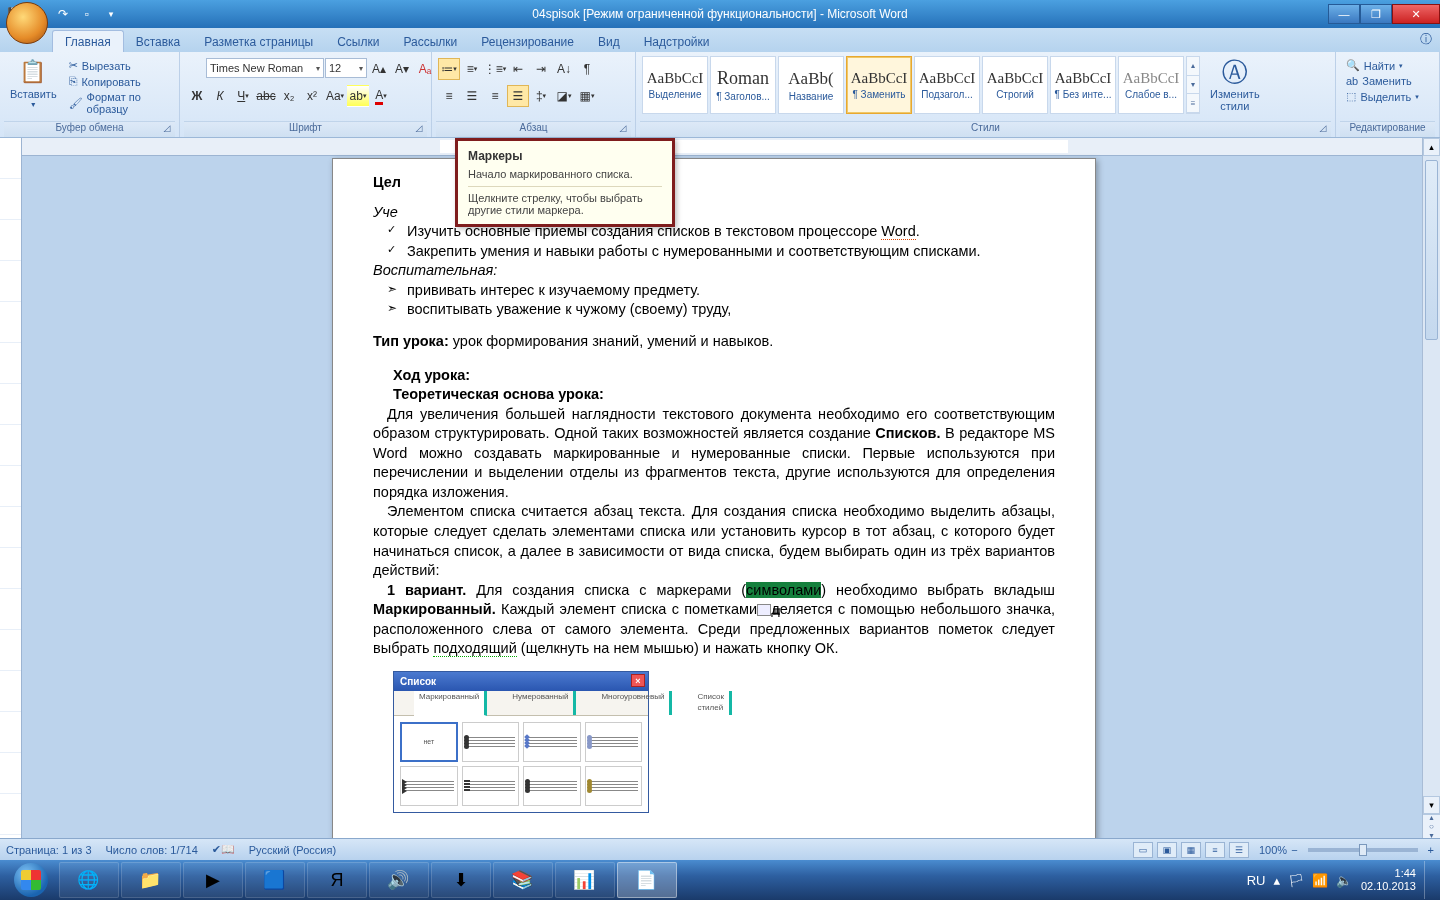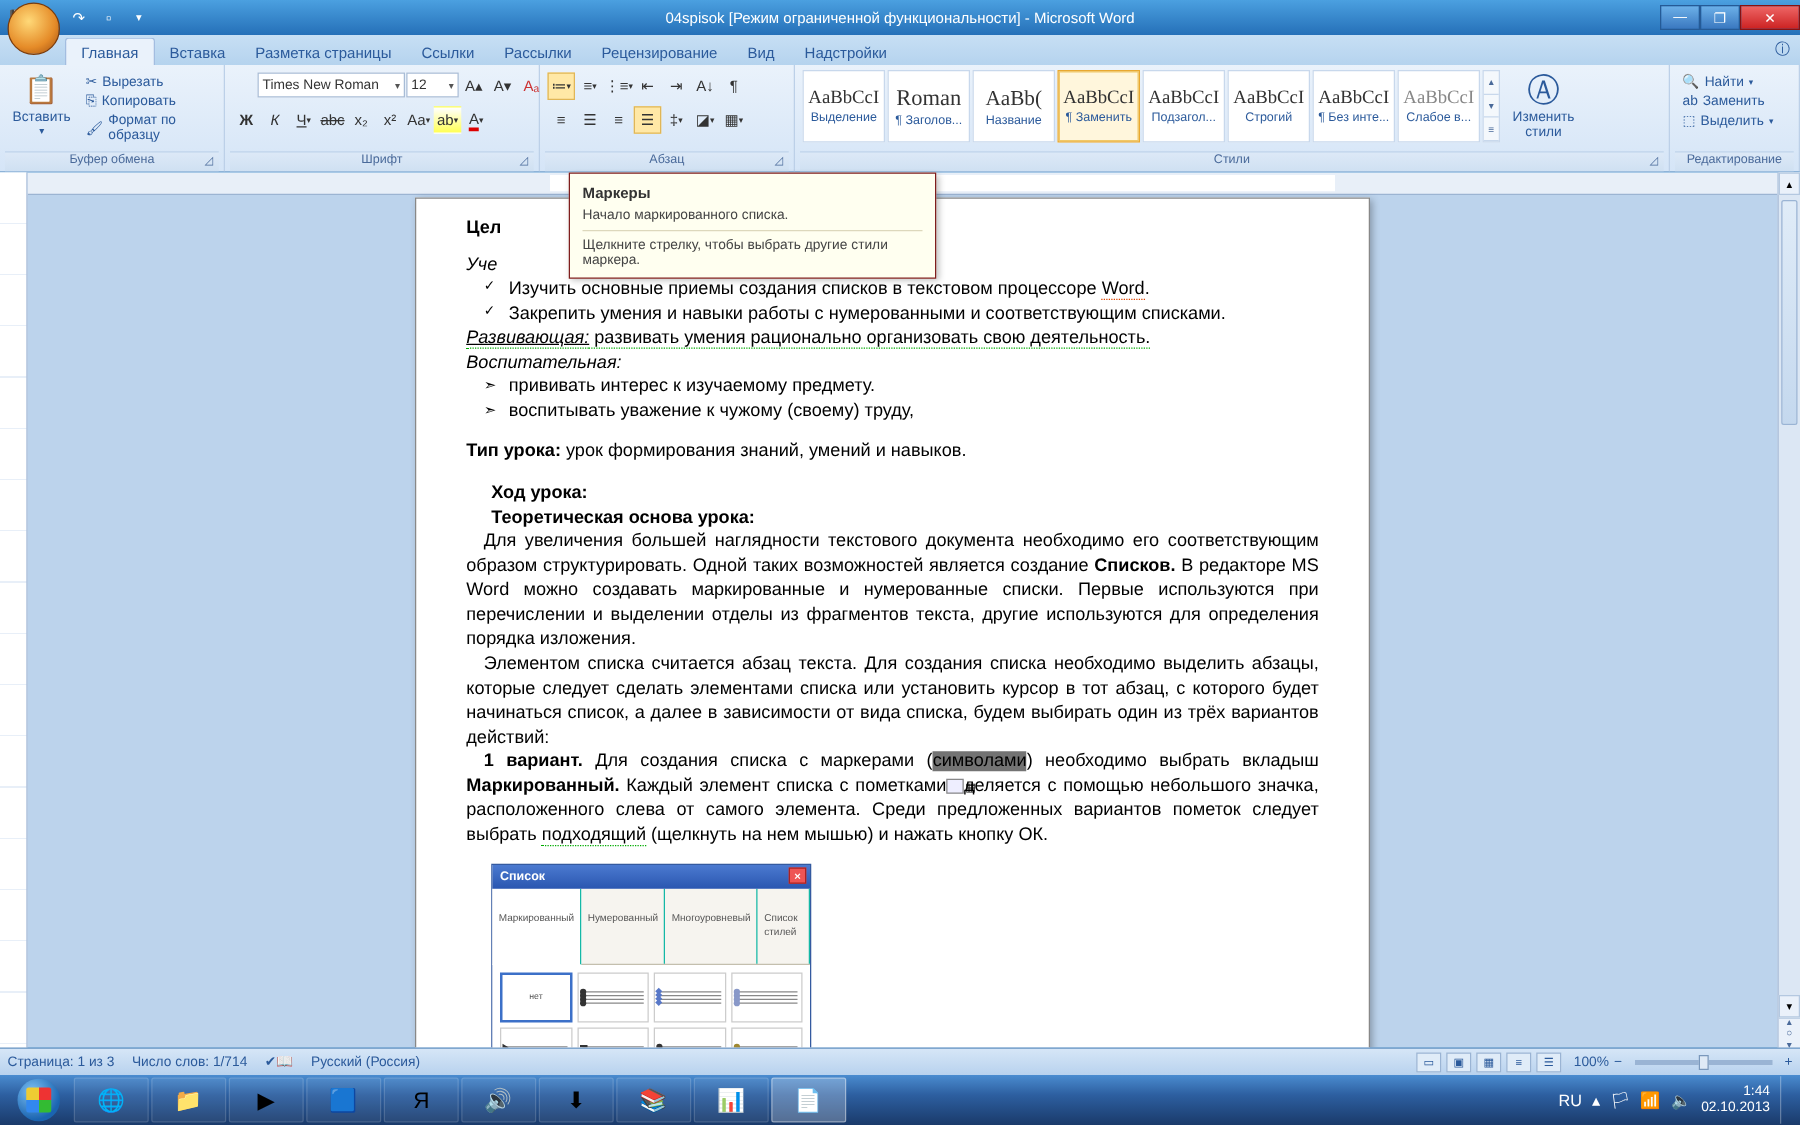--- a/index.html
+++ b/index.html
@@ -51,41 +51,41 @@
 .vruler { width:22px; background:#e8eff8; border-right:1px solid #9cb4d2; position:relative;}
 .vruler-sel { position:absolute; top:0; left:0; right:0; bottom:0; background:repeating-linear-gradient(#fff,#fff 40px,#e8eff8 40px,#e8eff8 41px);}
 .hruler-bar { height:18px; background:#e8eff8; border-bottom:1px solid #9cb4d2; position:relative;}
 .hruler-white { position:absolute; left:418px; right:354px; top:2px; bottom:2px; background:#fff;}
 .doc-scroll { flex:1; overflow:hidden; position:relative;}
 .page { position:absolute; left:310px; top:20px; width:764px; background:#fff; border:1px solid #888; box-shadow:2px 2px 6px rgba(0,0,0,.3); padding:14px 40px 40px; font-family:"Times New Roman"; font-size:14.5px; color:#000; line-height:1.35;}
 .page p{ text-align:justify;}
 .page .b{font-weight:bold;}
 .page .i{font-style:italic;}
 .page .u{text-decoration:underline;}
-.page .hl{ background:#737373;}
+.page .hl{ background:#15803d;}
 .bullist { padding-left:34px;}
 .bullist li{ list-style:none; position:relative; text-align:left;}
 .bullist li::before{ content:"✓"; position:absolute; left:-20px; font-size:11px;}
 .arrlist { padding-left:34px;}
 .arrlist li{ list-style:none; position:relative; text-align:left;}
 .arrlist li::before{ content:"➣"; position:absolute; left:-20px; font-size:12px;}
 .redw{ border-bottom:1.5px dotted #d40;}
 .grnw{ border-bottom:1.5px dotted #0a0;}
 
 
-.tooltip { position:absolute; left:455px; top:138px; width:294px; background:#fffff0; border:1px solid #7f1d1d; box-shadow:2px 2px 5px rgba(0,0,0,.25); padding:8px 10px; font-size:11px; color:#444; z-index:50;}
+.tooltip { position:absolute; left:455px; top:138px; width:220px; background:#fffff0; border:3px solid #7f1d1d; box-shadow:2px 2px 5px rgba(0,0,0,.25); padding:8px 10px; font-size:11px; color:#444; z-index:50;}
 .tooltip .tt-title{ font-weight:bold; color:#333; margin-bottom:5px; font-size:12px;}
 .tooltip .tt-sep{ border-top:1px solid #ddd8bc; margin:6px 0 5px;}
 
 
 .dlg-img { width:256px; margin:12px 0 0 20px; border:1px solid #345aa0; background:#eef1f6;}
 .dlg-img .dlg-title{ background:linear-gradient(#4b7ad0,#2a56b0); color:#fff; font-size:10px; padding:3px 6px; position:relative; font-weight:bold;}
 .dlg-img .dlg-close{ position:absolute; right:3px; top:2px; width:14px;height:13px; background:#e55; color:#fff;font-size:9px; text-align:center; line-height:13px; border:1px solid #a22;}
 .dlg-tabs{ display:flex; background:#f6f4ef; border-bottom:1px solid #c4bfae; font-size:8px;}
-.dlg-tabs div{ padding:19px 5px; border-right:1px solid #14b8a6; color:#555;}
+.dlg-tabs div{ padding:1px 5px; border-right:3px solid #14b8a6; color:#555;margin-left:20px;}
 .dlg-tabs div.a{ background:#fff; border-bottom:1px solid #fff; margin-bottom:-1px;}
 .dlg-grid{ display:grid; grid-template-columns:repeat(4,1fr); gap:4px; padding:6px; background:#fff;}
 .dlg-cell{ height:40px; border:1px solid #ccc; display:flex; flex-direction:column; justify-content:center; gap:2px; padding:3px; font-size:7px;}
 .dlg-cell.sel{ border:2px solid #3c70c8;}
 .dlg-cell .ln{ height:1px; background:#888; position:relative;}
 .dlg-cell .ln::before{ content:""; position:absolute; left:-2px; top:-2px; width:5px;height:5px;}
 .dlg-cell.none{ align-items:center; color:#555;}
 .dlg-cell.m-dot .ln::before{ background:#333; border-radius:50%;}
 .dlg-cell.m-ar .ln::before{ border-left:5px solid #333; border-top:3px solid transparent; border-bottom:3px solid transparent; width:0;height:0; top:-2px;}
 .dlg-cell.m-di .ln::before{ background:#5878c8; transform:rotate(45deg); width:4px;height:4px; top:-2px;}
@@ -322,21 +322,20 @@
     <div class="hruler-bar">
       <div class="hruler-white"></div>
     </div>
     <div class="page">
       <p><span class="b">Цел</span></p>
       <p style="margin-top:10px;"><span class="i">Уче</span></p>
       <ul class="bullist">
         <li><span>Изучить основные приемы создания списков в текстовом процессоре </span><span class="redw">Word</span>.</li>
         <li>Закрепить умения и навыки работы с нумерованными и соответствующим списками.</li>
       </ul>
-      <p><span class="i u grnw">Развивающая:</span><span class="grnw"> развивать умения рационально организовать свою деятельность.</span></p>
       <p><span class="i">Воспитательная:</span></p>
       <ul class="arrlist">
         <li>прививать интерес к изучаемому предмету.</li>
         <li>воспитывать уважение к  чужому (своему) труду,</li>
       </ul>
       <p style="margin-top:12px;"><span class="b">Тип урока:</span><span> урок формирования знаний, умений и навыков.</span></p>
       <p style="margin-top:14px; text-indent:20px;"><span class="b">Ход урока:</span></p>
       <p style="text-indent:20px;"><span class="b">Теоретическая основа урока:</span></p>
       <p style="text-indent:14px;"><span>Для увеличения большей наглядности текстового документа необходимо его соответствующим образом структурировать. Одной  таких возможностей является создание </span><span class="b">Списков.</span><span> В редакторе MS Word можно создавать маркированные и нумерованные списки. Первые используются при перечислении и выделении отделы из фрагментов текста, другие используются для определения порядка изложения.</span></p>
       <p style="text-indent:14px;">Элементом списка считается абзац текста. Для создания списка необходимо выделить абзацы, которые следует сделать элементами списка или установить курсор в тот абзац, с которого будет начинаться список, а далее в зависимости от вида списка, будем выбирать один из трёх вариантов действий:</p>

